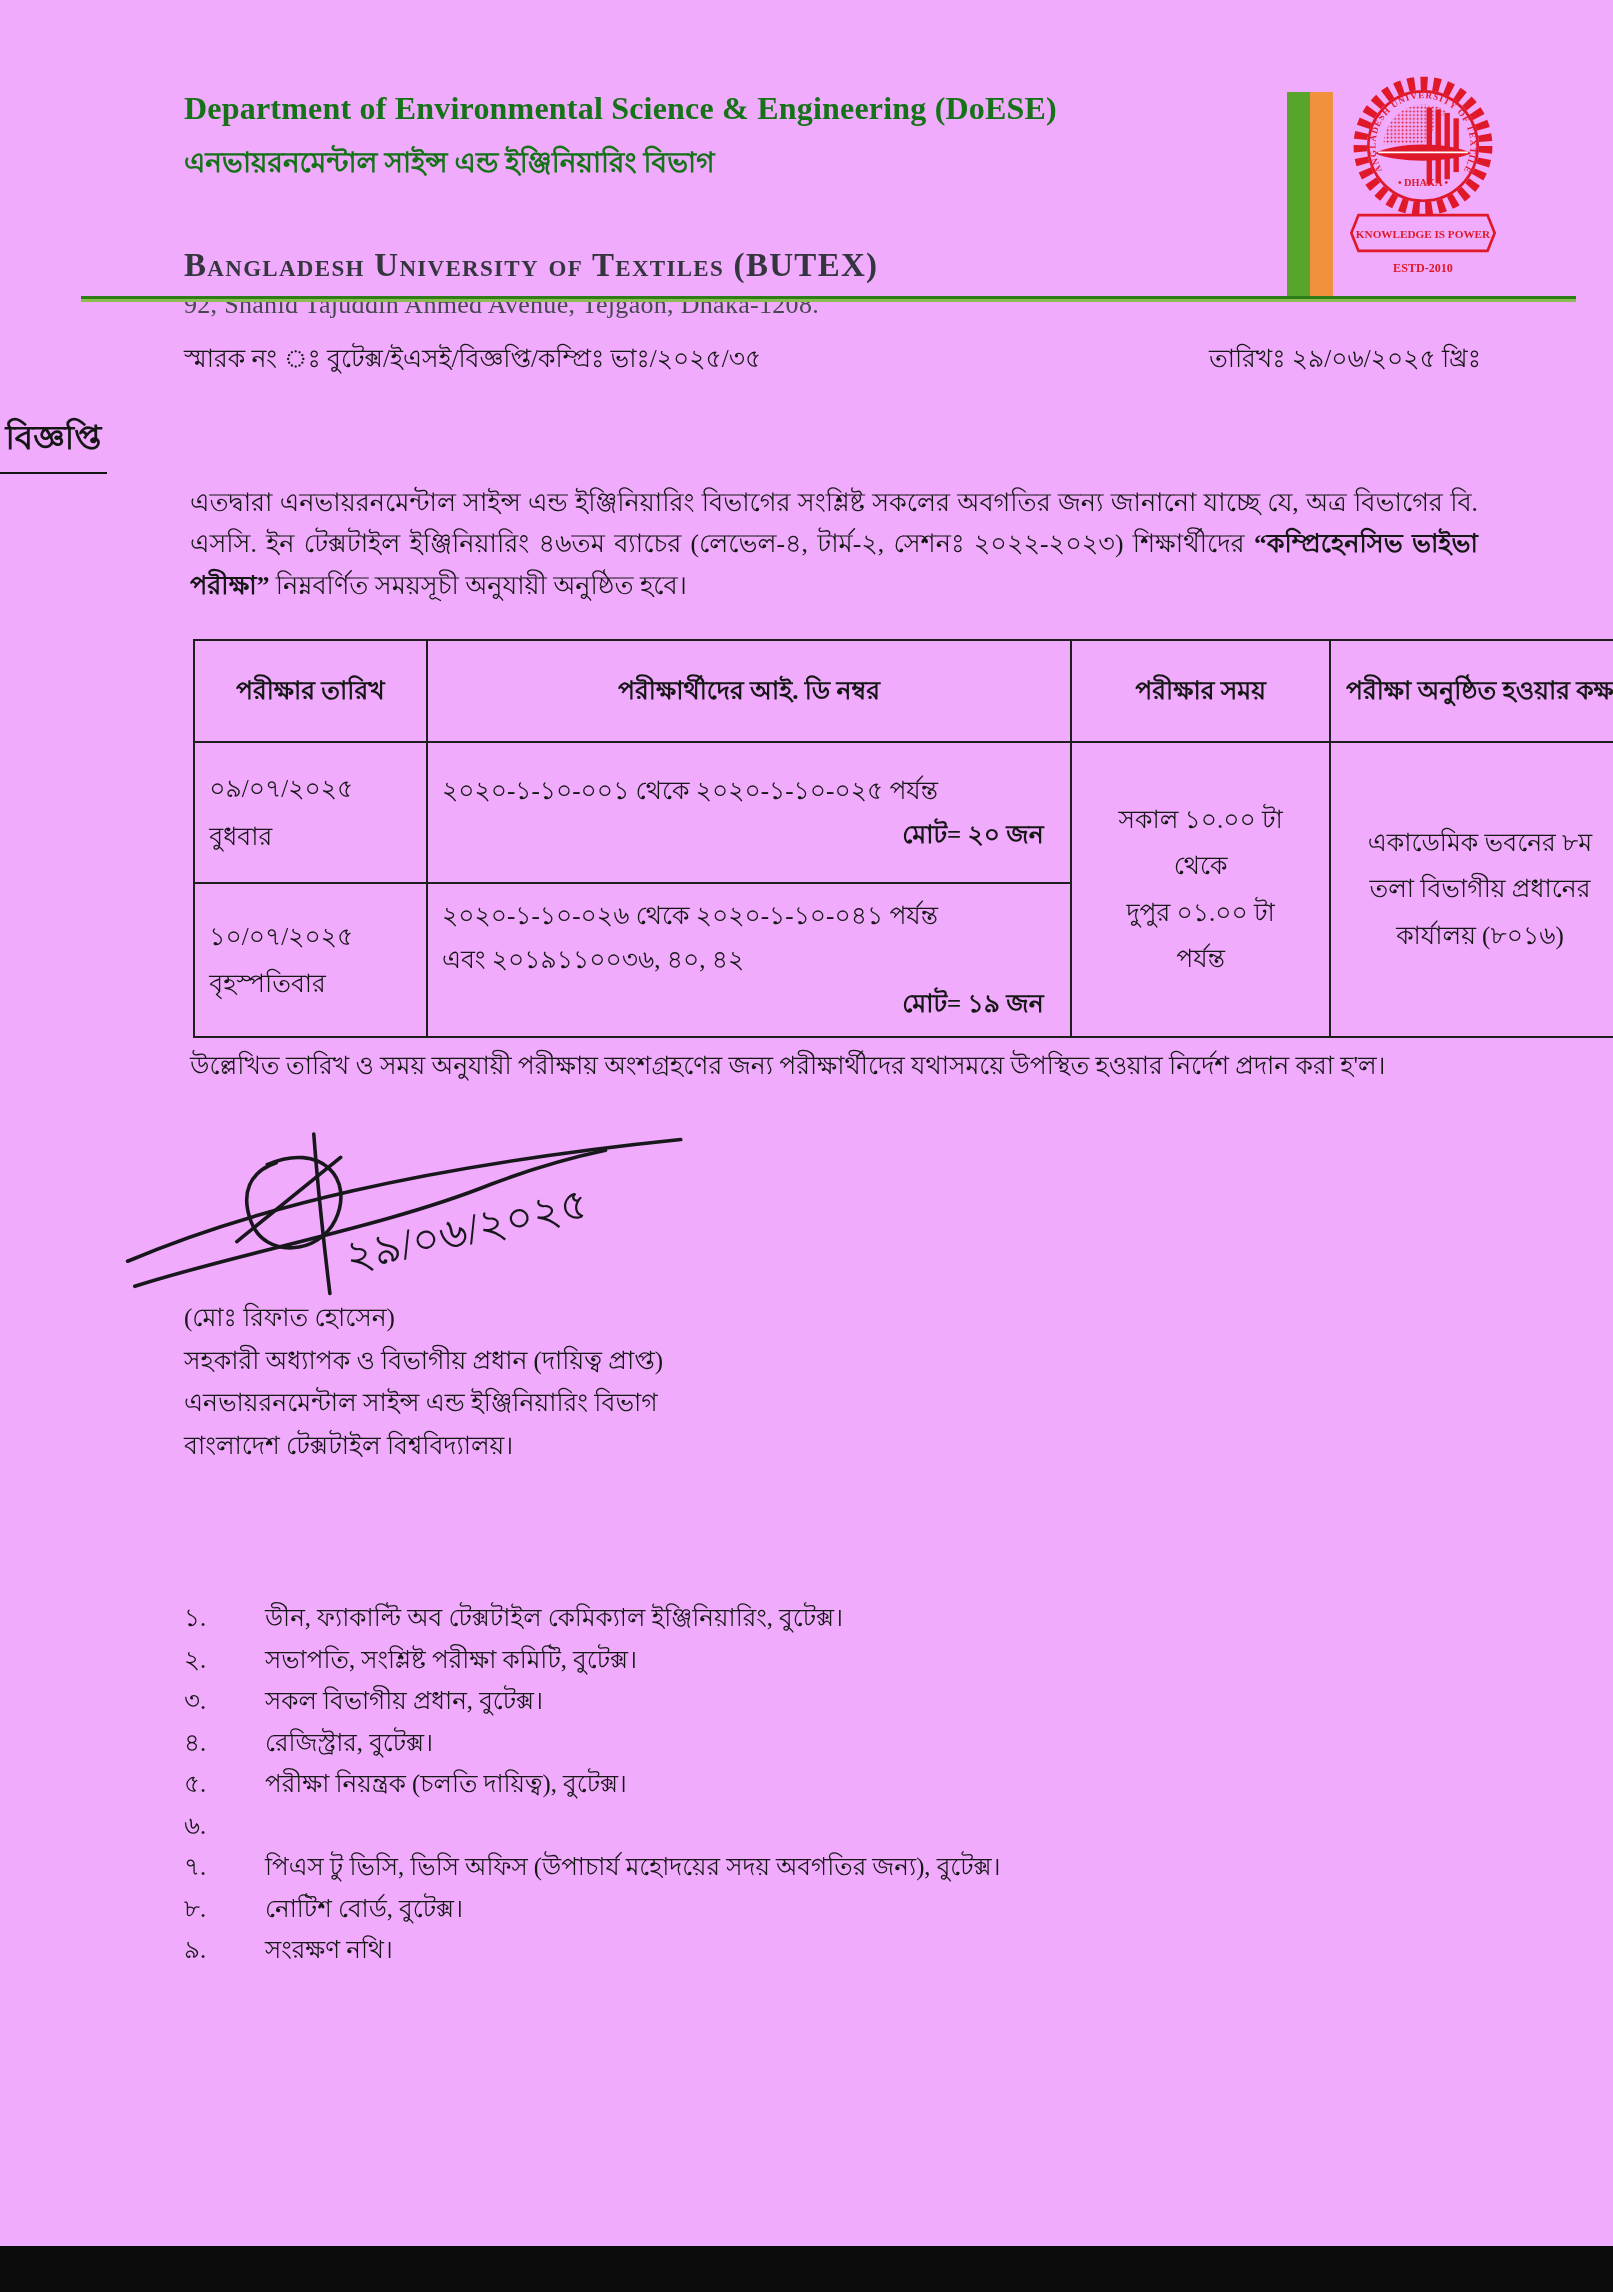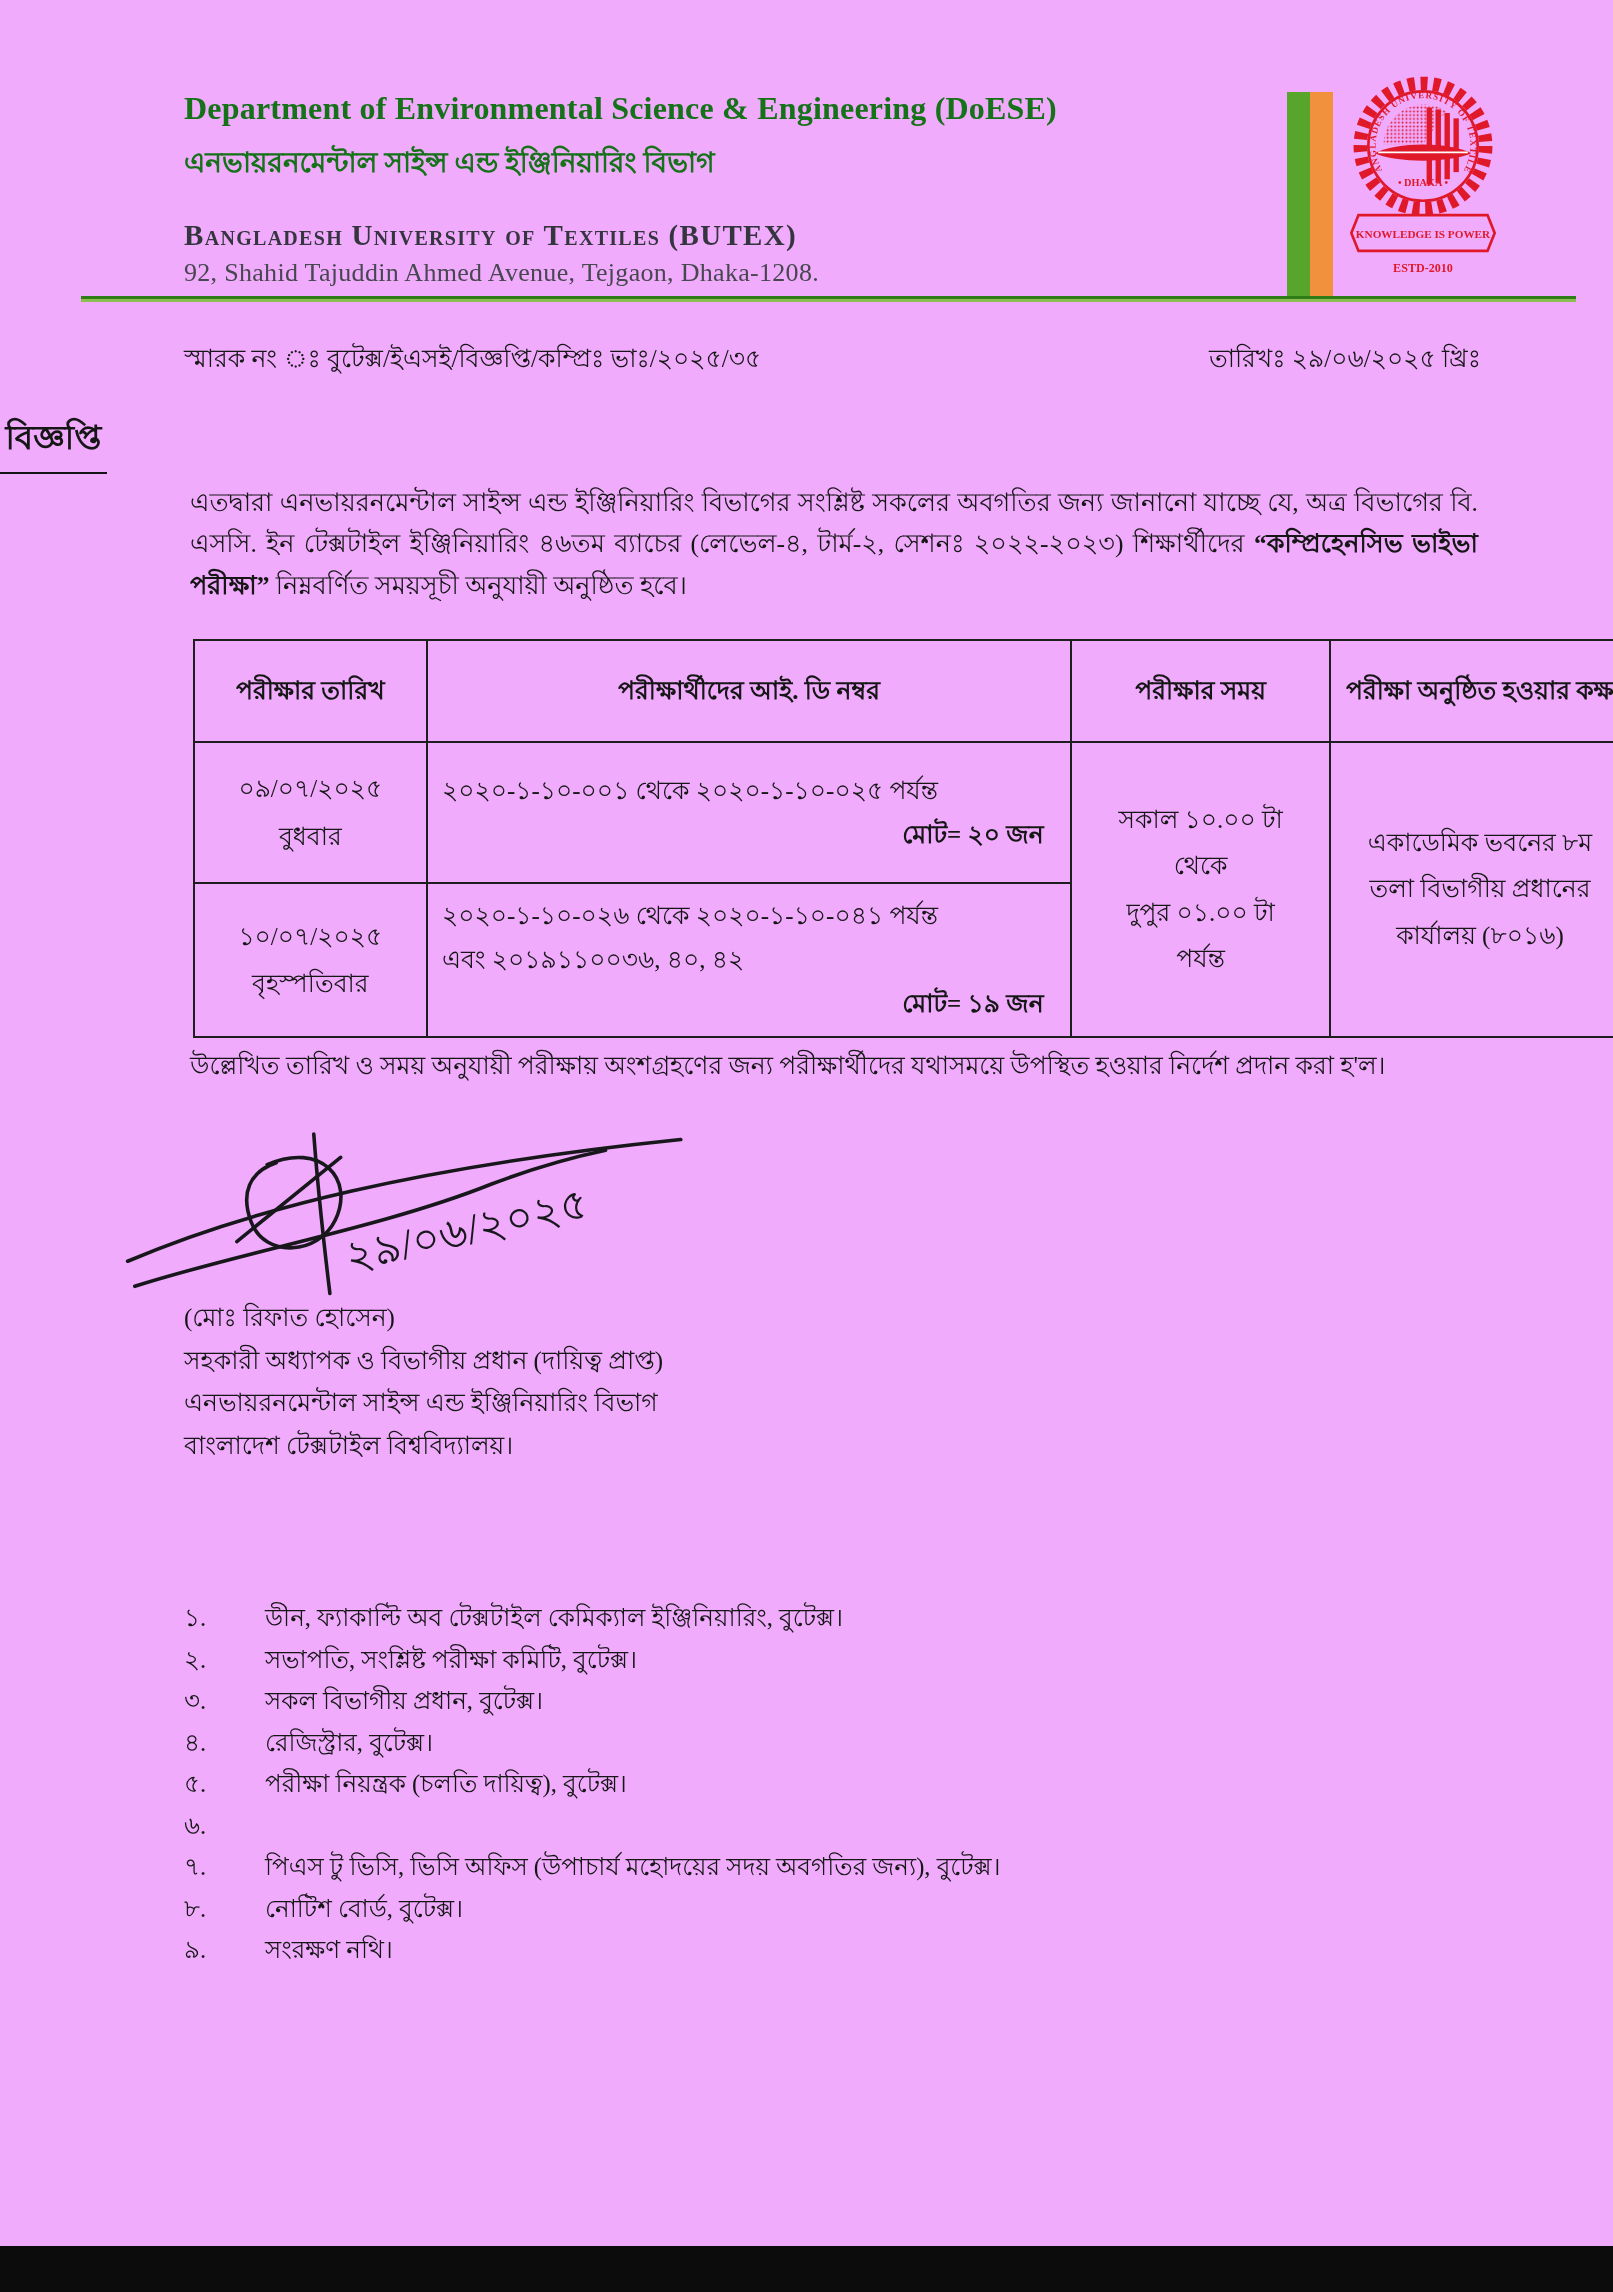--- a/index.html
+++ b/index.html
@@ -10,22 +10,22 @@
     background:#f0abfc;
     font-family:"Liberation Serif","DejaVu Serif",serif;
     color:#161616;
     overflow:hidden;
   }
 
   
   .hdr { position:absolute; left:184px; top:90px; width:1075px; }
   .dept-en { font-size:32px; font-weight:bold; color:#157218; letter-spacing:0.2px; }
   .dept-bn { font-size:28px; font-weight:bold; color:#157218; margin-top:14.3px; }
-  .univ    { font-size:29px; font-weight:600; font-variant:small-caps; letter-spacing:1.3px;
-             color:#35353f; margin-top:31px;font-family:Liberation Serif, serif; }
+  .univ    { font-size:33px; font-weight:600; font-variant:small-caps; letter-spacing:1.3px;
+             color:#35353f; margin-top:59px;font-family:Liberation Serif, serif; }
   .addr    { font-size:26px; color:#474750; margin-top:6px; letter-spacing:0.3px; }
 
   .green-rule { position:absolute; left:81px; right:38px; top:296px; height:6.3px;
                 background:linear-gradient(to bottom,#2f7d17 0 2.7px,#8cbd52 2.7px 100%); }
 
   .stripes { position:absolute; left:1287px; top:92px; width:47px; height:204px; display:flex; }
   .stripe-green  { width:23px; height:100%; background:#58a52c; }
   .stripe-orange { width:23px; height:100%; background:#f2913d; }
   .emblem { position:absolute; left:1328px; top:61px; }
 
@@ -44,21 +44,21 @@
   .para b { font-weight:bold; }
 
   
   table.sched { position:absolute; left:193px; top:627px; width:1438px;
                 border-collapse:collapse; table-layout:fixed;margin-top:12px; }
   table.sched col.c1 { width:16.2%; } table.sched col.c2 { width:44.9%; }
   table.sched col.c3 { width:18%;   } table.sched col.c4 { width:20.9%; }
   table.sched th, table.sched td { border:2.2px solid #1e1e1e; font-size:25px;
                 vertical-align:middle; padding:9px 14.3px; }
   table.sched th { font-weight:bold; text-align:center; height:82px; line-height:1.45; }
-  td.datecell { text-align:center; line-height:1.9; height:121px; }
+  td.datecell { text-align:left; line-height:1.9; height:121px; }
   td.idcell   { line-height:1.75; }
   td.idcell .total { text-align:right; font-weight:bold; padding-right:12.5px; }
   td.timecell { text-align:center; line-height:1.85; }
   td.roomcell { text-align:center; line-height:1.85; }
   tr.r2 td { height:134px; }
 
   
   .note { position:absolute; left:190px; right:136px; top:1046px; font-size:25px; }
 
   

